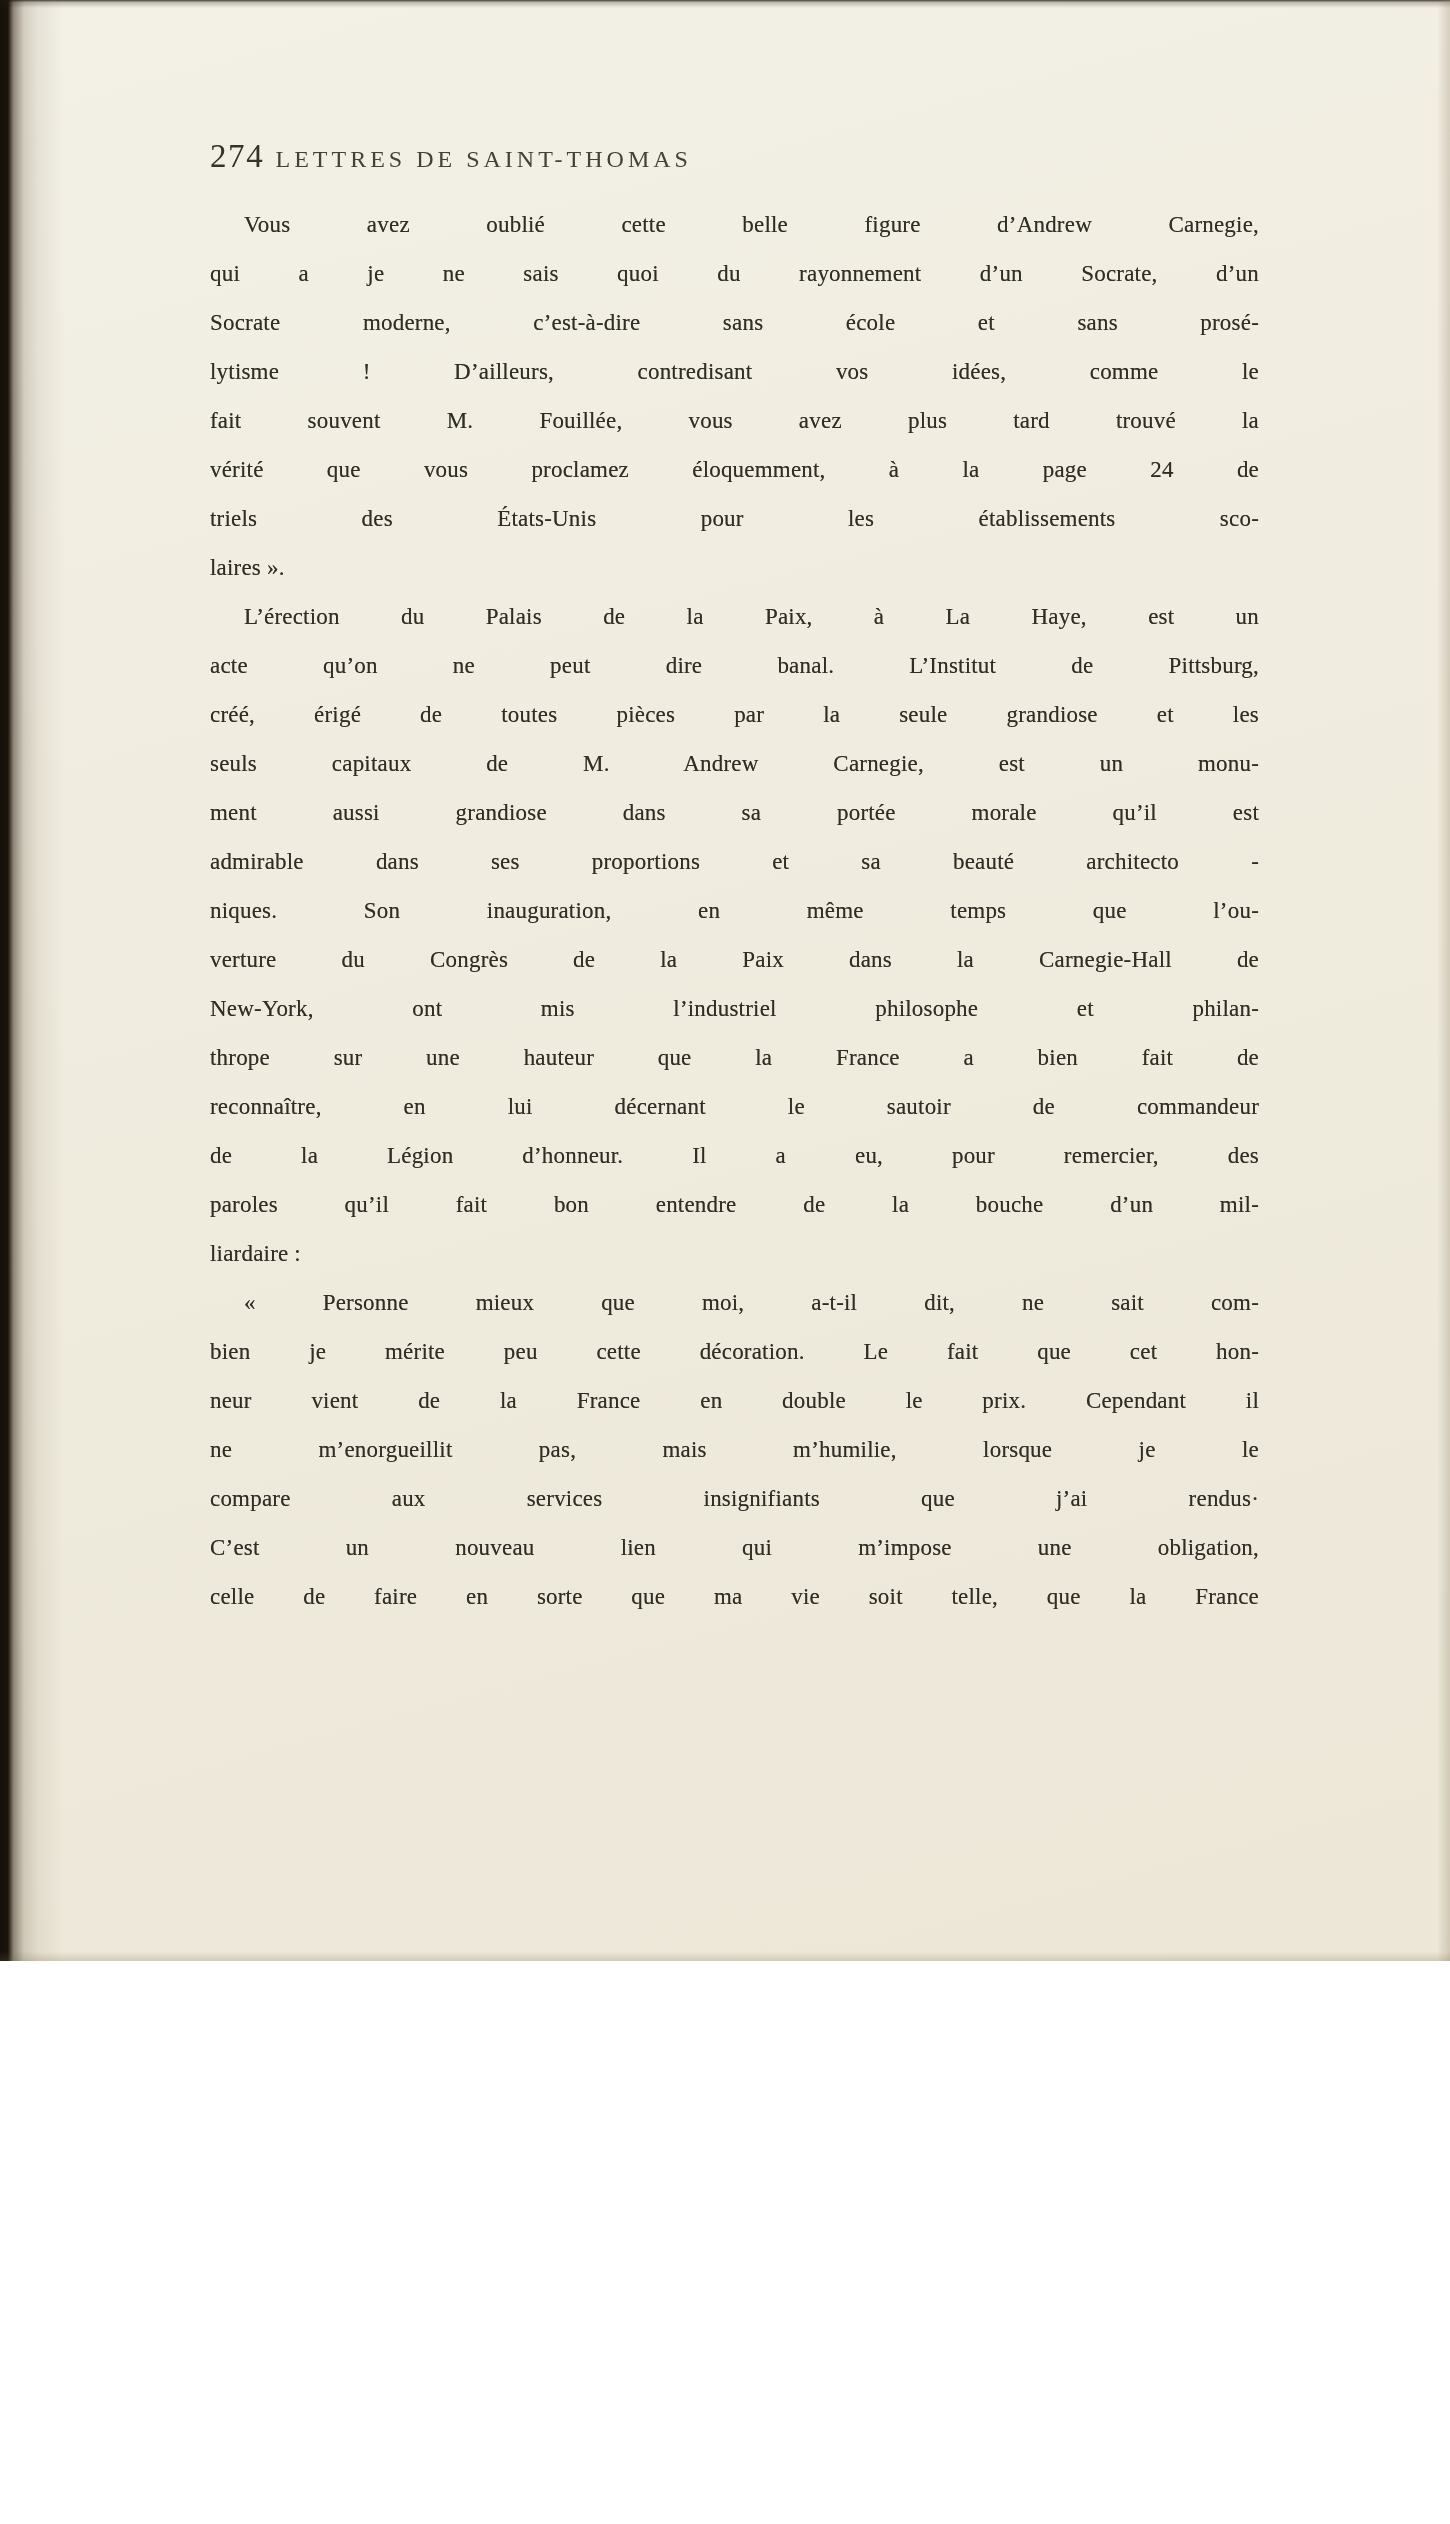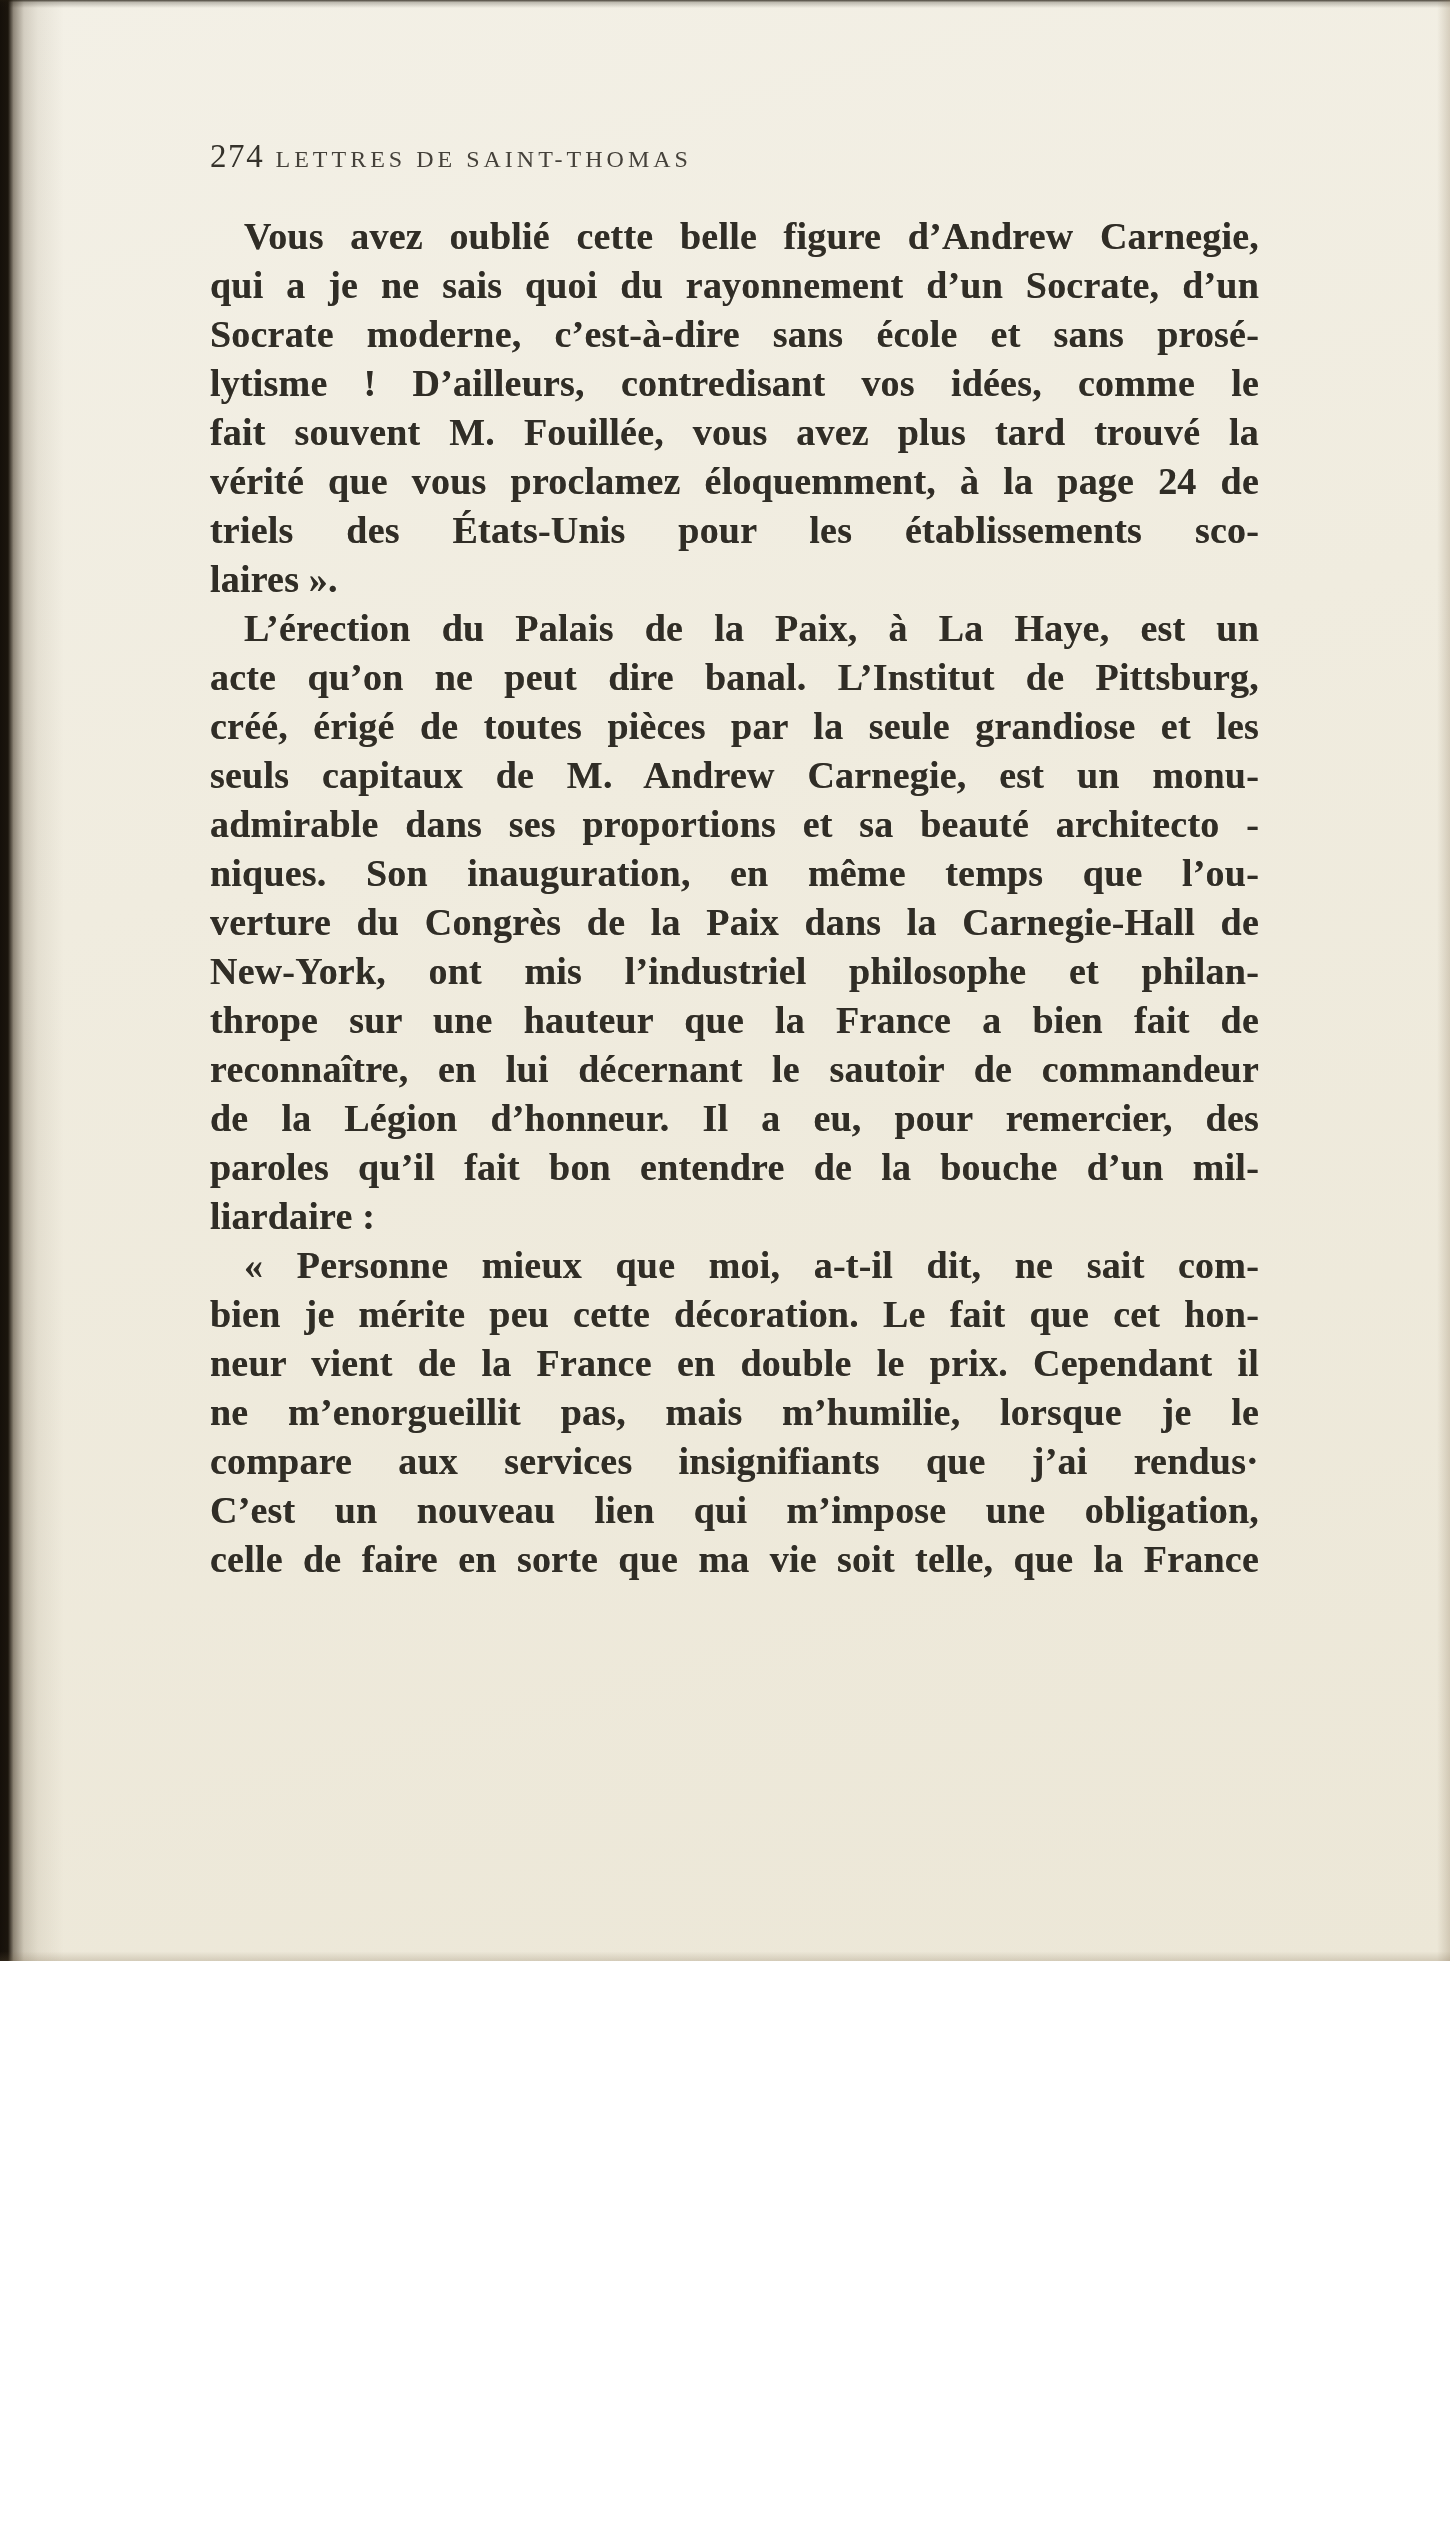--- a/index.html
+++ b/index.html
@@ -82,26 +82,25 @@
     text-align: left;
     font-size: 24px;
     letter-spacing: 4px;
     color: #45413a;
     transform: translateX(11.2px);
     white-space: nowrap;
   }
   .text {
     position: absolute;
     left: 210px;
-    top: 212px;
+    top: 200px;
     width: 1049px;
     color: #302d26;
-    font-size: 38px;
+    font-size: 23px;
     text-shadow: 0 0 0.5px rgba(48,43,36,0.55);
-    font-weight: bold;
   }
   .line {
     display: block;
     height: 49px;
     line-height: 49px;
     text-align: justify;
     text-align-last: justify;
     letter-spacing: 0.2px;
     white-space: normal;
     overflow: visible;
@@ -133,20 +132,21 @@
       <div class="line">Socrate moderne, c’est-à-dire sans école et sans prosé-</div>
       <div class="line">lytisme ! D’ailleurs, contredisant vos idées, comme le</div>
       <div class="line">fait souvent M. Fouillée, vous avez plus tard trouvé la</div>
       <div class="line">vérité que vous proclamez éloquemment, à la page 24 de</div>
       <div class="line">triels des États-Unis pour les établissements sco-</div>
       <div class="line last">laires ».</div>
       <div class="line indent">L’érection du Palais de la Paix, à La Haye, est un</div>
       <div class="line">acte qu’on ne peut dire banal. L’Institut de Pittsburg,</div>
       <div class="line">créé, érigé de toutes pièces par la seule grandiose et les</div>
       <div class="line">seuls capitaux de M. Andrew Carnegie, est un monu-</div>
+      <div class="line">ment aussi grandiose dans sa portée morale qu’il est</div>
       <div class="line">admirable dans ses proportions et sa beauté architecto -</div>
       <div class="line">niques. Son inauguration, en même temps que l’ou-</div>
       <div class="line">verture du Congrès de la Paix dans la Carnegie-Hall de</div>
       <div class="line">New-York, ont mis l’industriel philosophe et philan-</div>
       <div class="line">thrope sur une hauteur que la France a bien fait de</div>
       <div class="line">reconnaître, en lui décernant le sautoir de commandeur</div>
       <div class="line">de la Légion d’honneur. Il a eu, pour remercier, des</div>
       <div class="line">paroles qu’il fait bon entendre de la bouche d’un mil-</div>
       <div class="line last">liardaire :</div>
       <div class="line indent">« Personne mieux que moi, a-t-il dit, ne sait com-</div>

